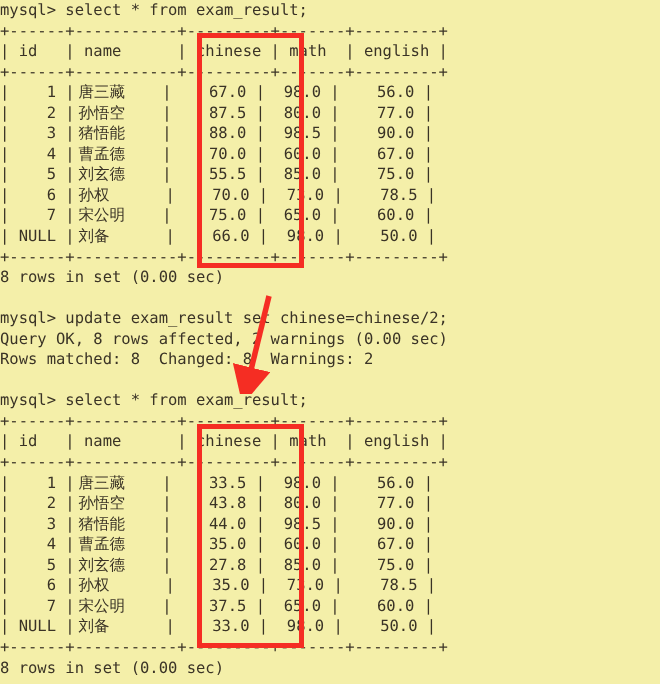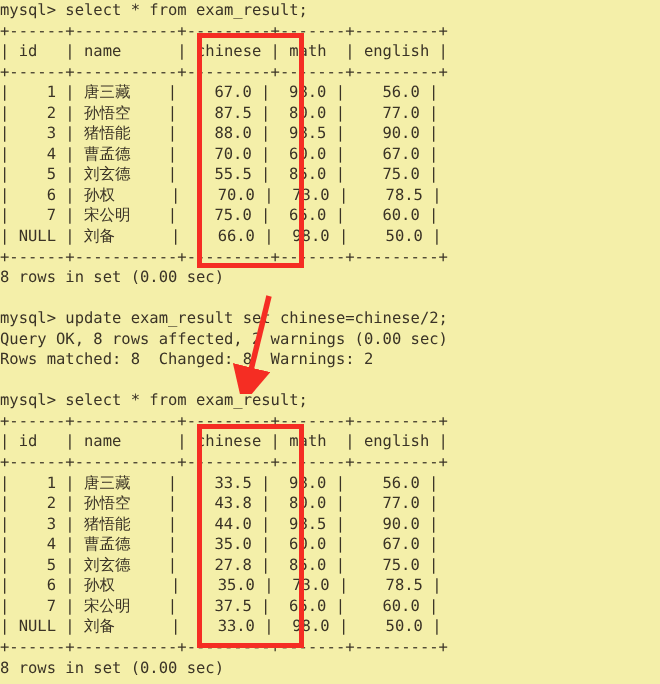--- a/index.html
+++ b/index.html
@@ -36,21 +36,21 @@
   }
   .line {
     white-space: pre;
     height: 20.55px;
     font-family: "DejaVu Sans Mono", "Liberation Mono", monospace;
   }
   .blank {
     height: 20.55px;
   }
   .cjk {
-    font-family: Liberation Mono, monospace;
+    font-family: Liberation Serif, serif;
   }
   
   #annotations {
     position: absolute;
     left: 0;
     top: 0;
     width: 660px;
     height: 684px;
     pointer-events: none;
   }

